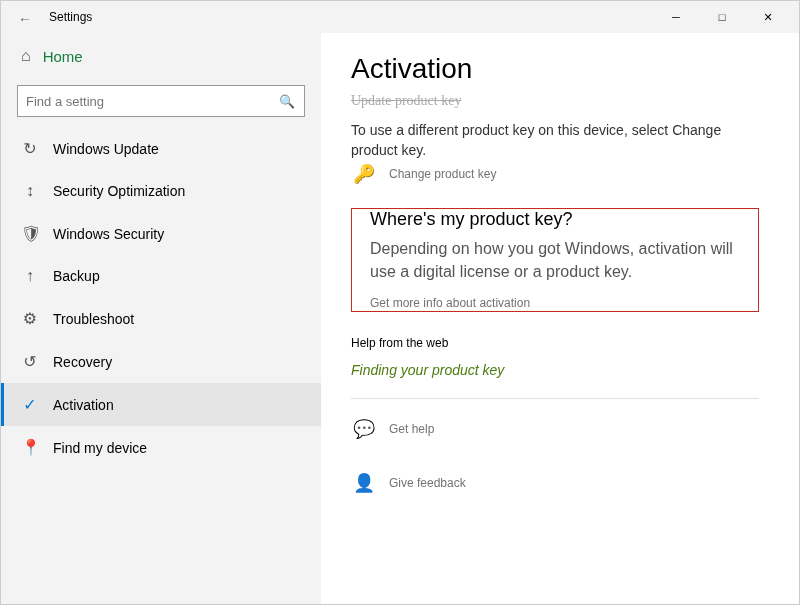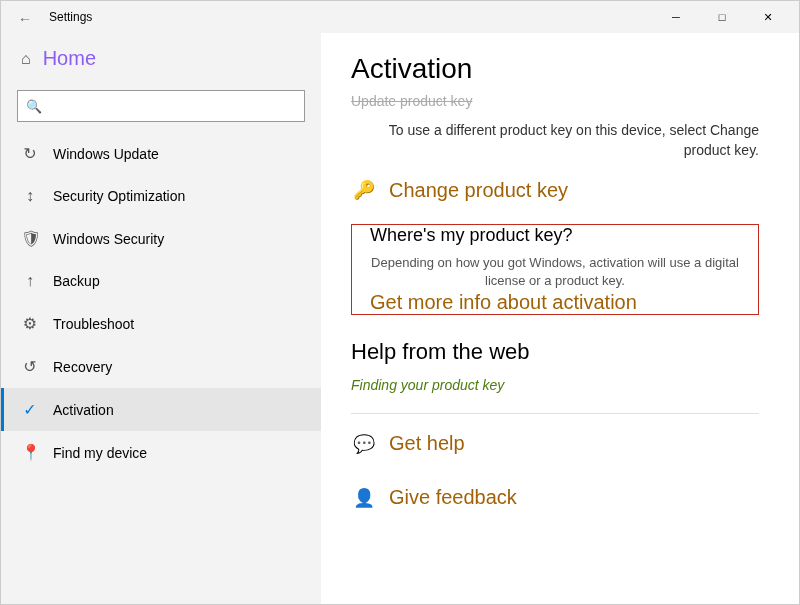--- a/index.html
+++ b/index.html
@@ -84,22 +84,22 @@
       align-items: center;
       gap: 12px;
       padding: 14px 20px;
       cursor: pointer;
     }
     .sidebar-home-icon {
       font-size: 16px;
       color: #555;
     }
     .sidebar-home-label {
-      font-size: 20px;
-      color: #8b5cf6;
+      font-size: 15px;
+      color: #15803d;
     }
     .search-box {
       margin: 6px 16px 10px 16px;
       display: flex;
       align-items: center;
       border: 1px solid #999;
       background: #fff;
       height: 32px;
       padding: 0 8px;
     }
@@ -164,70 +164,68 @@
       font-weight: 300;
       color: #000;
       margin-bottom: 8px;
     }
     .scroll-hint {
       font-size: 14px;
       color: #555;
       margin-bottom: 12px;
       text-decoration: line-through;
       color: #aaa;
+      font-family: Liberation Serif, serif;
     }
     .description-text {
       font-size: 14px;
       color: #333;
-      margin-bottom: 16px;
       line-height: 1.4;
-      text-align: right;
     }
     .link-item {
       display: flex;
       align-items: center;
       gap: 10px;
       margin-bottom: 20px;
       cursor: pointer;
     }
     .link-icon {
       width: 28px;
       height: 28px;
       display: flex;
       align-items: center;
       justify-content: center;
       font-size: 18px;
       color: #0078d4;
       flex-shrink: 0;
     }
     .link-text {
-      color: #a16207;
-      font-size: 20px;
+      color: #737373;
+      font-size: 12px;
       text-decoration: none;
     }
     .product-key-box {
       border: 1.5px solid #c42b1c;
       padding: 0 18px;
       margin-bottom: 24px;
     }
     .product-key-title {
       font-size: 18px;
       font-weight: 400;
       color: #000;
       margin-bottom: 8px;
     }
     .product-key-desc {
-      font-size: 13px;
-      color: #555;
-      margin-bottom: 0;
+      font-size: 16px;
+      color: #555;
+      margin-bottom: 10px;
       line-height: 1.4;
-      text-align: center;
     }
     .section-title {
-      font-size: 22px;
+      font-size: 12px;
       font-weight: 400;
       color: #000;
       margin-bottom: 12px;
     }
     .web-link {
       color: #4d7c0f;
       font-size: 14px;
       cursor: pointer;
       margin-bottom: 20px;
       display: block;
@@ -262,20 +260,21 @@
   </div>
 
   <div class="content-area">
 
     <div class="sidebar">
       <div class="sidebar-home">
         <span class="sidebar-home-icon">⌂</span>
         <span class="sidebar-home-label">Home</span>
       </div>
       <div class="search-box">
+        <input type="text" placeholder="Find a setting" style="">
         <span class="search-icon">🔍</span>
       </div>
 
       <div class="nav-item">
         <span class="nav-icon">↻</span>
         <span>Windows Update</span>
       </div>
       <div class="nav-item">
         <span class="nav-icon">↕</span>
         <span>Security Optimization</span>

